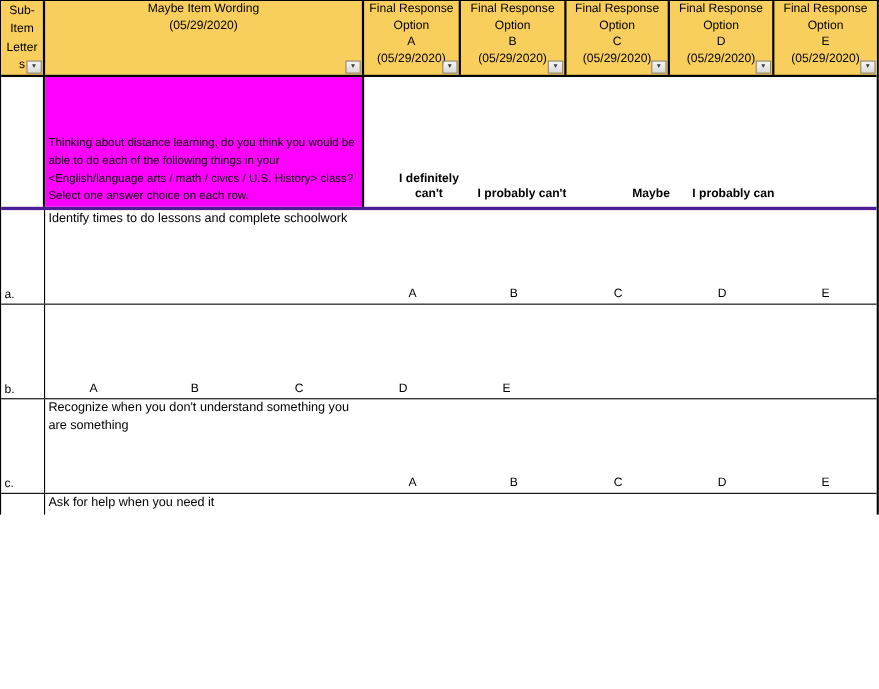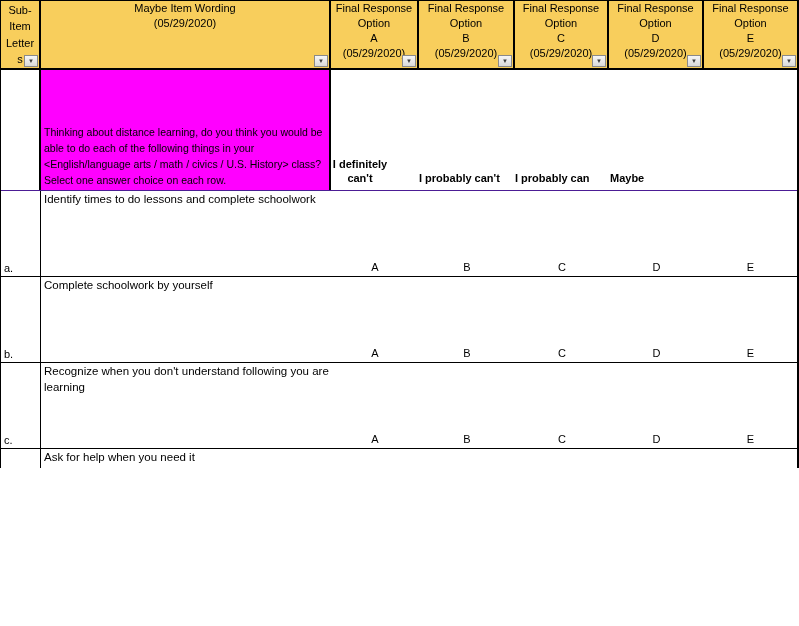--- a/index.html
+++ b/index.html
@@ -40,30 +40,30 @@
     width:14px; height:12px;
     box-sizing:border-box;
     background:linear-gradient(#f6f6f6,#d9d9d9);
     border:1px solid #8a8a8a;
     display:flex; align-items:center; justify-content:center;
     padding:0; cursor:pointer;
   }
   .filter-btn .tri { font-size:6px; line-height:6px; color:#3c3c3c; }
 
   
-  .question-row { height:121px; border-bottom:1px solid #4c1d95; }
+  .question-row { height:121px; border-bottom:3px solid #4c1d95; }
   .question-row .c-sub { border-right:2px solid #000; }
   .question-row .c-word {
     background:var(--q-bg,#FF00FF);
     border-right:2px solid #000;
     display:flex; align-items:flex-end;
     font-size:10.5px; line-height:16px;
     padding:2px 3px 2px 3px;
   }
-  .scale-cell { display:flex; align-items:flex-end; justify-content:flex-start; text-align:center; font-weight:bold; font-size:11px; line-height:14px; padding-bottom:5px;margin-top:30px; }
+  .scale-cell { display:flex; align-items:flex-end; justify-content:flex-end; text-align:center; font-weight:bold; font-size:11px; line-height:14px; padding-bottom:5px;margin-top:30px; }
   .scale-cell .wrapnarrow { display:inline-block; max-width:58px; }
 
   
   .data-row { height:86px; border-bottom:1px solid #000; }
   .data-row.last { border-bottom:2px solid #000; }
   .data-row .c-sub { border-right:1px solid #000; display:flex; align-items:flex-end; padding:0 0 2px 3px; font-size:11px; }
   .data-row .c-word { display:flex; padding:0 2px 2px 3px; font-size:11.5px; line-height:16px; }
   .opt-cell { display:flex; align-items:flex-end; justify-content:center; font-size:11px; padding-bottom:3px; }
 
   
@@ -143,26 +143,26 @@
     <div class="cell c-sub"></div>
     <div class="cell c-word">
       <span>Thinking about distance learning, do you think you would be able to do each of the following things in your &lt;English/language arts / math / civics / U.S. History&gt; class? Select one answer choice on each row.</span>
     </div>
     <div class="cell c-a scale-cell">
       <span class="wrapnarrow">I definitely can't</span>
     </div>
     <div class="cell c-b scale-cell">
       <span>I probably can't</span>
     </div>
+    <div class="cell c-c scale-cell">
+      <span>Maybe</span>
+    </div>
     <div class="cell c-d scale-cell">
       <span>I probably can</span>
     </div>
-    <div class="cell c-c scale-cell">
-      <span>Maybe</span>
-    </div>
   </div>
 
   <div class="row data-row">
     <div class="cell c-sub">
         <span>a.</span>
       </div>
     <div class="cell c-word">
         <span>Identify times to do lessons and complete schoolwork</span>
       </div>
     <div class="cell c-a opt-cell">
@@ -179,23 +179,20 @@
       </div>
     <div class="cell c-e opt-cell">
         <span>E</span>
       </div>
   </div>
 
   <div class="row data-row">
     <div class="cell c-sub">
         <span>b.</span>
       </div>
-    <div class="cell c-word">
-        <span>Complete schoolwork by yourself</span>
-      </div>
     <div class="cell c-a opt-cell">
         <span>A</span>
       </div>
     <div class="cell c-b opt-cell">
         <span>B</span>
       </div>
     <div class="cell c-c opt-cell">
         <span>C</span>
       </div>
     <div class="cell c-d opt-cell">
@@ -204,21 +201,21 @@
     <div class="cell c-e opt-cell">
         <span>E</span>
       </div>
   </div>
 
   <div class="row data-row">
     <div class="cell c-sub">
         <span>c.</span>
       </div>
     <div class="cell c-word">
-        <span>Recognize when you don't understand following you are learning</span>
+        <span>Recognize when you don't understand something you are something</span>
       </div>
     <div class="cell c-a opt-cell">
         <span>A</span>
       </div>
     <div class="cell c-b opt-cell">
         <span>B</span>
       </div>
     <div class="cell c-c opt-cell">
         <span>C</span>
       </div>

